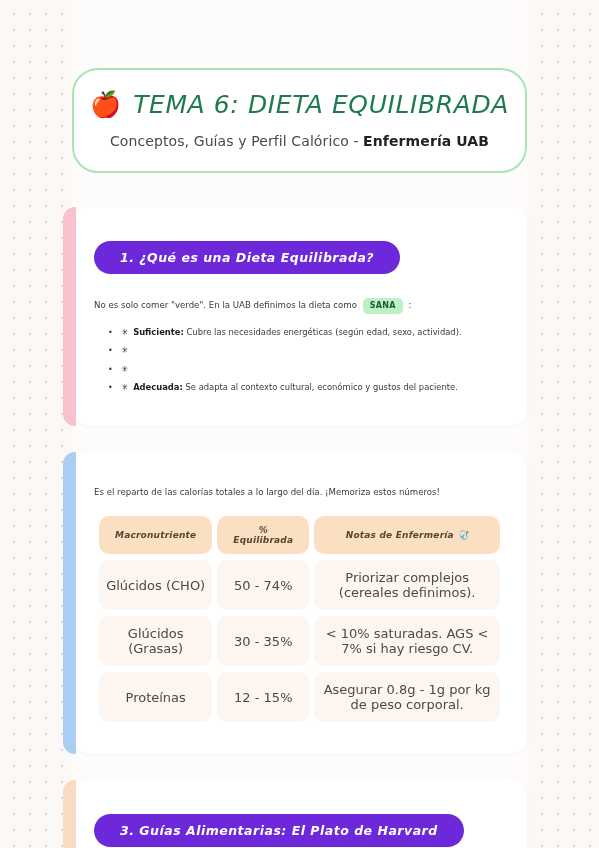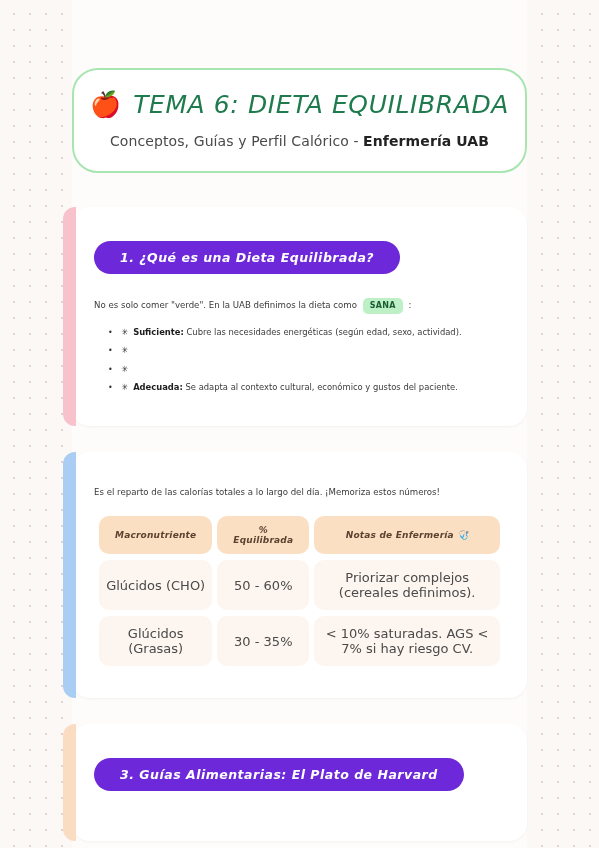--- a/index.html
+++ b/index.html
@@ -239,28 +239,33 @@
           <th class="col-pct">% Equilibrada</th>
           <th class="col-notes">
             <span>Notas de Enfermería</span>
             <span class="nurse-icon">🩺</span>
           </th>
         </tr>
       </thead>
       <tbody>
         <tr>
           <td>Glúcidos (CHO)</td>
-          <td>50 - 60%</td>
+          <td>50 - 74%</td>
           <td>Priorizar complejos (cereales definimos).</td>
         </tr>
         <tr>
           <td>Glúcidos (Grasas)</td>
           <td>30 - 35%</td>
           <td>&lt; 10% saturadas. AGS &lt; 7% si hay riesgo CV.</td>
         </tr>
+        <tr>
+          <td>Proteínas</td>
+          <td>12 - 15%</td>
+          <td>Asegurar 0.8g - 1g por kg de peso corporal.</td>
+        </tr>
       </tbody>
     </table>
   </div>
 
   <div class="section-card">
     <div class="accent-bar accent-peach"></div>
 
     <div class="pill">3. Guías Alimentarias: El Plato de Harvard</div>
 
     

